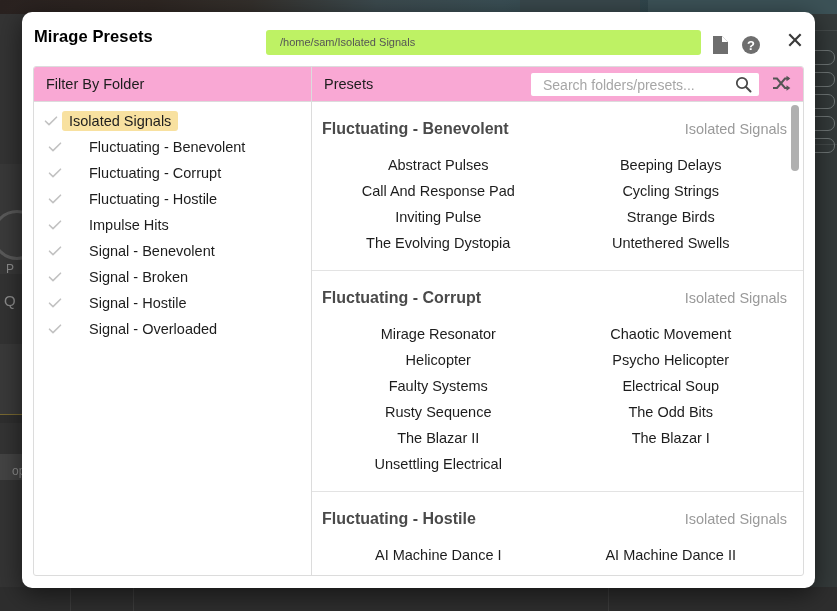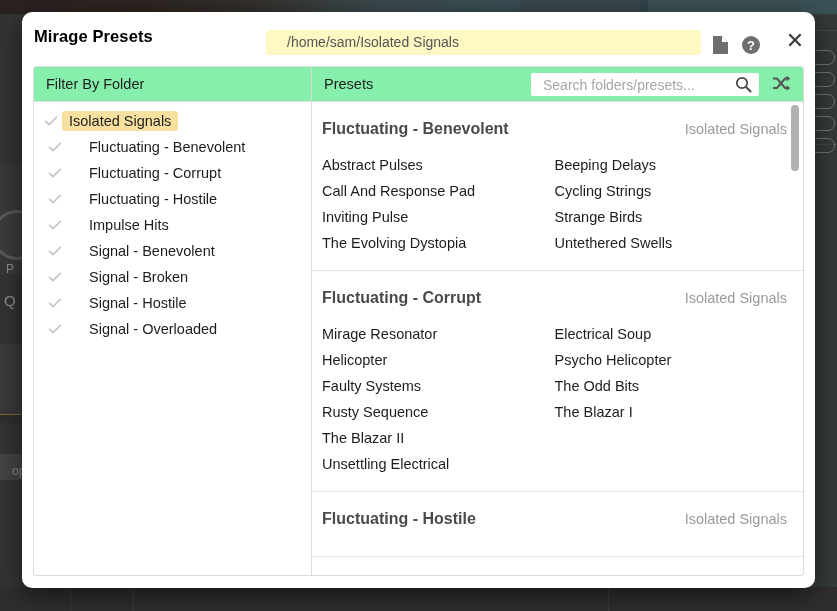--- a/index.html
+++ b/index.html
@@ -88,26 +88,26 @@
     left: 12px; top: 15px;
     font-size: 16.5px;
     font-weight: bold;
     color: #000000;
     letter-spacing: 0.1px;
   }
   .path-field {
     position: absolute;
     left: 244px; top: 18px;
     width: 435px; height: 25px;
-    background: #fef9c3;
+    background: #bef264;
     border-radius: 3px;
     color: #555;
-    font-size: 14px;
+    font-size: 11px;
     line-height: 25px;
-    padding-left: 21px;
+    padding-left: 14px;
     box-sizing: border-box;
     white-space: nowrap;
     overflow: hidden;
   }
   .icon-btn {
     position: absolute;
     display: flex; align-items: center; justify-content: center;
   }
   .file-icon-btn { left: 688px; top: 22px; width: 20px; height: 22px; }
   .help-icon-btn { left: 718px; top: 22px; width: 22px; height: 22px; }
@@ -138,21 +138,21 @@
     display: flex; flex-direction: column;
   }
   .col-right {
     flex: 1;
     display: flex; flex-direction: column;
     position: relative;
   }
 
   .col-header {
     height: 35px;
-    background: #86efac;
+    background: #f9a8d4;
     border-bottom: 1px solid #dcdcdc;
     display: flex; align-items: center;
     position: relative;
     box-sizing: border-box;
   }
   .col-header-title {
     font-size: 14.5px; color: #1d1d1d; padding-left: 12px;
   }
 
   .search-wrap {
@@ -218,20 +218,21 @@
     margin-bottom: 14px;
   }
   .group-title {
     font-size: 16px; font-weight: bold; color: #4a4a4a;
   }
   .group-folder {
     font-size: 14.5px; color: #9a9a9a;
   }
   .preset-cols {
     display: flex;
+    text-align: center;
   }
   .preset-col { width: 50%; }
   .preset-item {
     font-size: 14.5px;
     color: #1d1d1d;
     line-height: 26px;
     white-space: nowrap;
     cursor: default;
   }
 
@@ -455,32 +456,41 @@
                 <div class="preset-cols">
                   <div class="preset-col">
                     <div class="preset-item">Mirage Resonator</div>
                     <div class="preset-item">Helicopter</div>
                     <div class="preset-item">Faulty Systems</div>
                     <div class="preset-item">Rusty Sequence</div>
                     <div class="preset-item">The Blazar II</div>
                     <div class="preset-item">Unsettling Electrical</div>
                   </div>
                   <div class="preset-col">
+                    <div class="preset-item">Chaotic Movement</div>
+                    <div class="preset-item">Psycho Helicopter</div>
                     <div class="preset-item">Electrical Soup</div>
-                    <div class="preset-item">Psycho Helicopter</div>
                     <div class="preset-item">The Odd Bits</div>
                     <div class="preset-item">The Blazar I</div>
                   </div>
                 </div>
               </div>
               <div class="preset-group">
                 <div class="group-head">
                   <div class="group-title">Fluctuating - Hostile</div>
                   <div class="group-folder">Isolated Signals</div>
                 </div>
+                <div class="preset-cols">
+                  <div class="preset-col">
+                    <div class="preset-item">AI Machine Dance I</div>
+                  </div>
+                  <div class="preset-col">
+                    <div class="preset-item">AI Machine Dance II</div>
+                  </div>
+                </div>
               </div>
             </div>
         </div>
 
         <div class="scroll-track">
           <div class="scroll-thumb"></div>
         </div>
       </div>
 
     </div>

